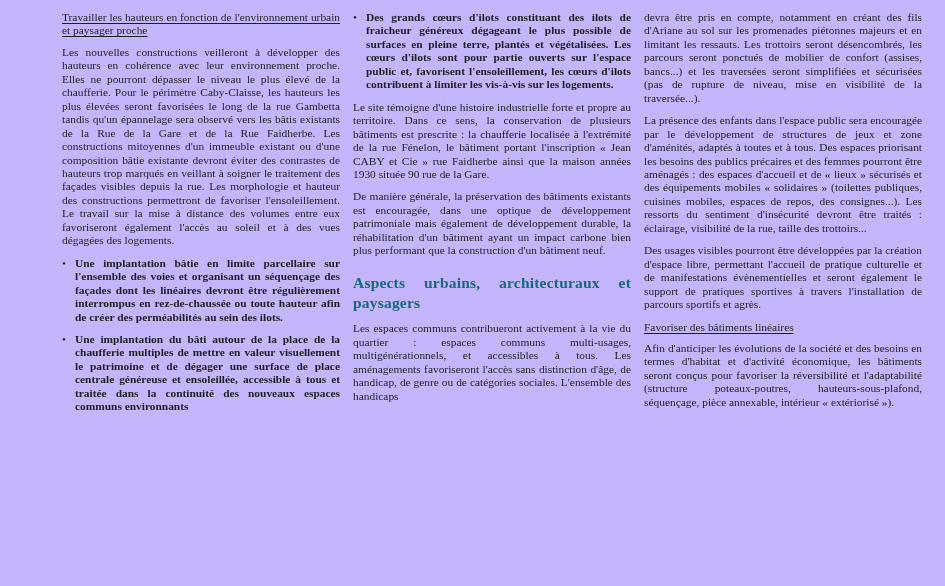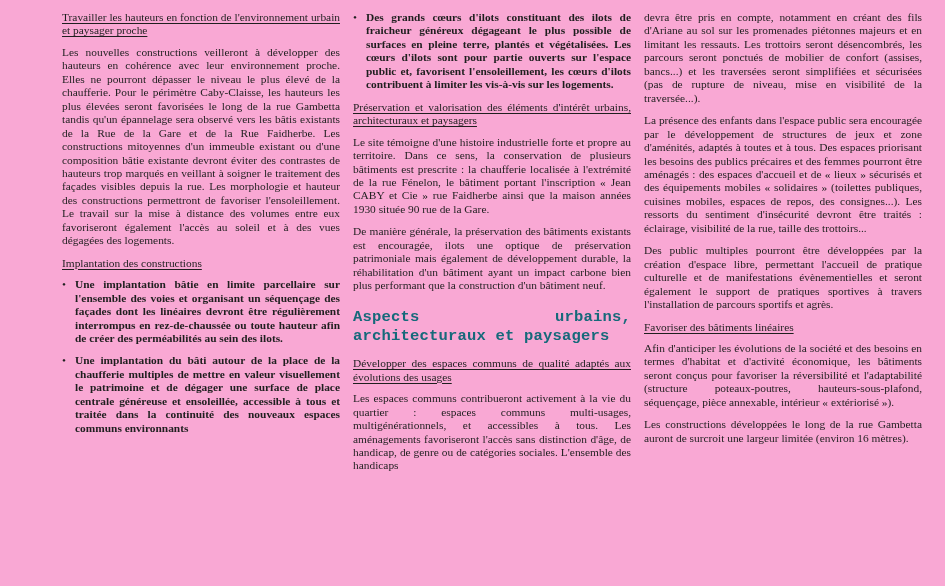--- a/index.html
+++ b/index.html
@@ -12,21 +12,21 @@
   }
   .page {
     box-sizing: border-box;
     width: 945px;
     height: 586px;
     padding: 11px 20px 0 62px;
     display: flex;
     gap: 13px;
     font-family: "Liberation Serif", "DejaVu Serif", serif;
     color: #1f1f1f;
-    background: #f9a8d4;
+    background: #c4b5fd;
   }
   .col {
     width: 278px;
     flex: 0 0 278px;
   }
   .para, .h-under, .bullet {
     font-size: 11.4px;
     line-height: 1.18;
     text-align: justify;
     margin: 0 0 9px 0;
@@ -44,64 +44,60 @@
   .bullet .marker {
     flex: 0 0 13px;
     text-align: left;
   }
   .bullet .btext {
     flex: 1;
     text-align: justify;
     font-weight: bold;
   }
   .teal-heading {
-    font-family: Liberation Mono, monospace;
+    font-family: Liberation Serif, serif;
     font-weight: bold;
     font-size: 15.5px;
     line-height: 1.28;
     color: #16697a;
     text-align: justify;
     margin: 15px 0 10px 0;
     letter-spacing: 0.2px;
   }
 </style>
 </head>
 <body>
 
 <div class="page">
 
   <div class="col">
     <div class="h-under">Travailler les hauteurs en fonction de l'environnement urbain et paysager proche</div>
     <p class="para">Les nouvelles constructions veilleront à développer des hauteurs en cohérence avec leur environnement proche. Elles ne pourront dépasser le niveau le plus élevé de la chaufferie. Pour le périmètre Caby-Claisse, les hauteurs les plus élevées seront favorisées le long de la rue Gambetta tandis qu'un épannelage sera observé vers les bâtis existants de la Rue de la Gare et de la Rue Faidherbe. Les constructions mitoyennes d'un immeuble existant ou d'une composition bâtie existante devront éviter des contrastes de hauteurs trop marqués en veillant à soigner le traitement des façades visibles depuis la rue. Les morphologie et hauteur des constructions permettront de favoriser l'ensoleillement. Le travail sur la mise à distance des volumes entre eux favoriseront également l'accès au soleil et à des vues dégagées des logements.</p>
-    <div class="h-under">Implantation des constructions</div>
     <div class="bullet">
       <span class="marker">•</span>
       <span class="btext">Une implantation bâtie en limite parcellaire sur l'ensemble des voies et organisant un séquençage des façades dont les linéaires devront être régulièrement interrompus en rez-de-chaussée ou toute hauteur afin de créer des perméabilités au sein des ilots.</span>
     </div>
     <div class="bullet">
       <span class="marker">•</span>
       <span class="btext">Une implantation du bâti autour de la place de la chaufferie multiples de mettre en valeur visuellement le patrimoine et de dégager une surface de place centrale généreuse et ensoleillée, accessible à tous et traitée dans la continuité des nouveaux espaces communs environnants</span>
     </div>
   </div>
 
   <div class="col">
     <div class="bullet">
       <span class="marker">•</span>
       <span class="btext">Des grands cœurs d'ilots constituant des ilots de fraicheur généreux dégageant le plus possible de surfaces en pleine terre, plantés et végétalisées. Les cœurs d'ilots sont pour partie ouverts sur l'espace public et, favorisent l'ensoleillement, les cœurs d'ilots contribuent à limiter les vis-à-vis sur les logements.</span>
     </div>
-    <div class="h-under">Préservation et valorisation des éléments d'intérêt urbains, architecturaux et paysagers</div>
     <p class="para">Le site témoigne d'une histoire industrielle forte et propre au territoire. Dans ce sens, la conservation de plusieurs bâtiments est prescrite : la chaufferie localisée à l'extrémité de la rue Fénelon, le bâtiment portant l'inscription « Jean CABY et Cie » rue Faidherbe ainsi que la maison années 1930 située 90 rue de la Gare.</p>
-    <p class="para">De manière générale, la préservation des bâtiments existants est encouragée, ilots une optique de préservation patrimoniale mais également de développement durable, la réhabilitation d'un bâtiment ayant un impact carbone bien plus performant que la construction d'un bâtiment neuf.</p>
+    <p class="para">De manière générale, la préservation des bâtiments existants est encouragée, dans une optique de développement patrimoniale mais également de développement durable, la réhabilitation d'un bâtiment ayant un impact carbone bien plus performant que la construction d'un bâtiment neuf.</p>
     <h2 class="teal-heading">Aspects urbains, architecturaux et paysagers</h2>
-    <div class="h-under">Développer des espaces communs de qualité adaptés aux évolutions des usages</div>
     <p class="para">Les espaces communs contribueront activement à la vie du quartier : espaces communs multi-usages, multigénérationnels, et accessibles à tous. Les aménagements favoriseront l'accès sans distinction d'âge, de handicap, de genre ou de catégories sociales. L'ensemble des handicaps</p>
   </div>
 
   <div class="col">
     <p class="para">devra être pris en compte, notamment en créant des fils d'Ariane au sol sur les promenades piétonnes majeurs et en limitant les ressauts. Les trottoirs seront désencombrés, les parcours seront ponctués de mobilier de confort (assises, bancs...) et les traversées seront simplifiées et sécurisées (pas de rupture de niveau, mise en visibilité de la traversée...).</p>
     <p class="para">La présence des enfants dans l'espace public sera encouragée par le développement de structures de jeux et zone d'aménités, adaptés à toutes et à tous. Des espaces priorisant les besoins des publics précaires et des femmes pourront être aménagés : des espaces d'accueil et de « lieux » sécurisés et des équipements mobiles « solidaires » (toilettes publiques, cuisines mobiles, espaces de repos, des consignes...). Les ressorts du sentiment d'insécurité devront être traités : éclairage, visibilité de la rue, taille des trottoirs...</p>
-    <p class="para">Des public multiples pourront être développées par la création d'espace libre, permettant l'accueil de pratique culturelle et de manifestations évènementielles et seront également le support de pratiques sportives à travers l'installation de parcours sportifs et agrès.</p>
+    <p class="para">Des usages visibles pourront être développées par la création d'espace libre, permettant l'accueil de pratique culturelle et de manifestations évènementielles et seront également le support de pratiques sportives à travers l'installation de parcours sportifs et agrès.</p>
     <div class="h-under">Favoriser des bâtiments linéaires</div>
     <p class="para">Afin d'anticiper les évolutions de la société et des besoins en termes d'habitat et d'activité économique, les bâtiments seront conçus pour favoriser la réversibilité et l'adaptabilité (structure poteaux-poutres, hauteurs-sous-plafond, séquençage, pièce annexable, intérieur « extériorisé »).</p>
-    <p class="para">Les constructions développées le long de la rue Gambetta auront de surcroit une largeur limitée (environ 16 mètres).</p>
   </div>
 
 </div>
 
 </body></html>

